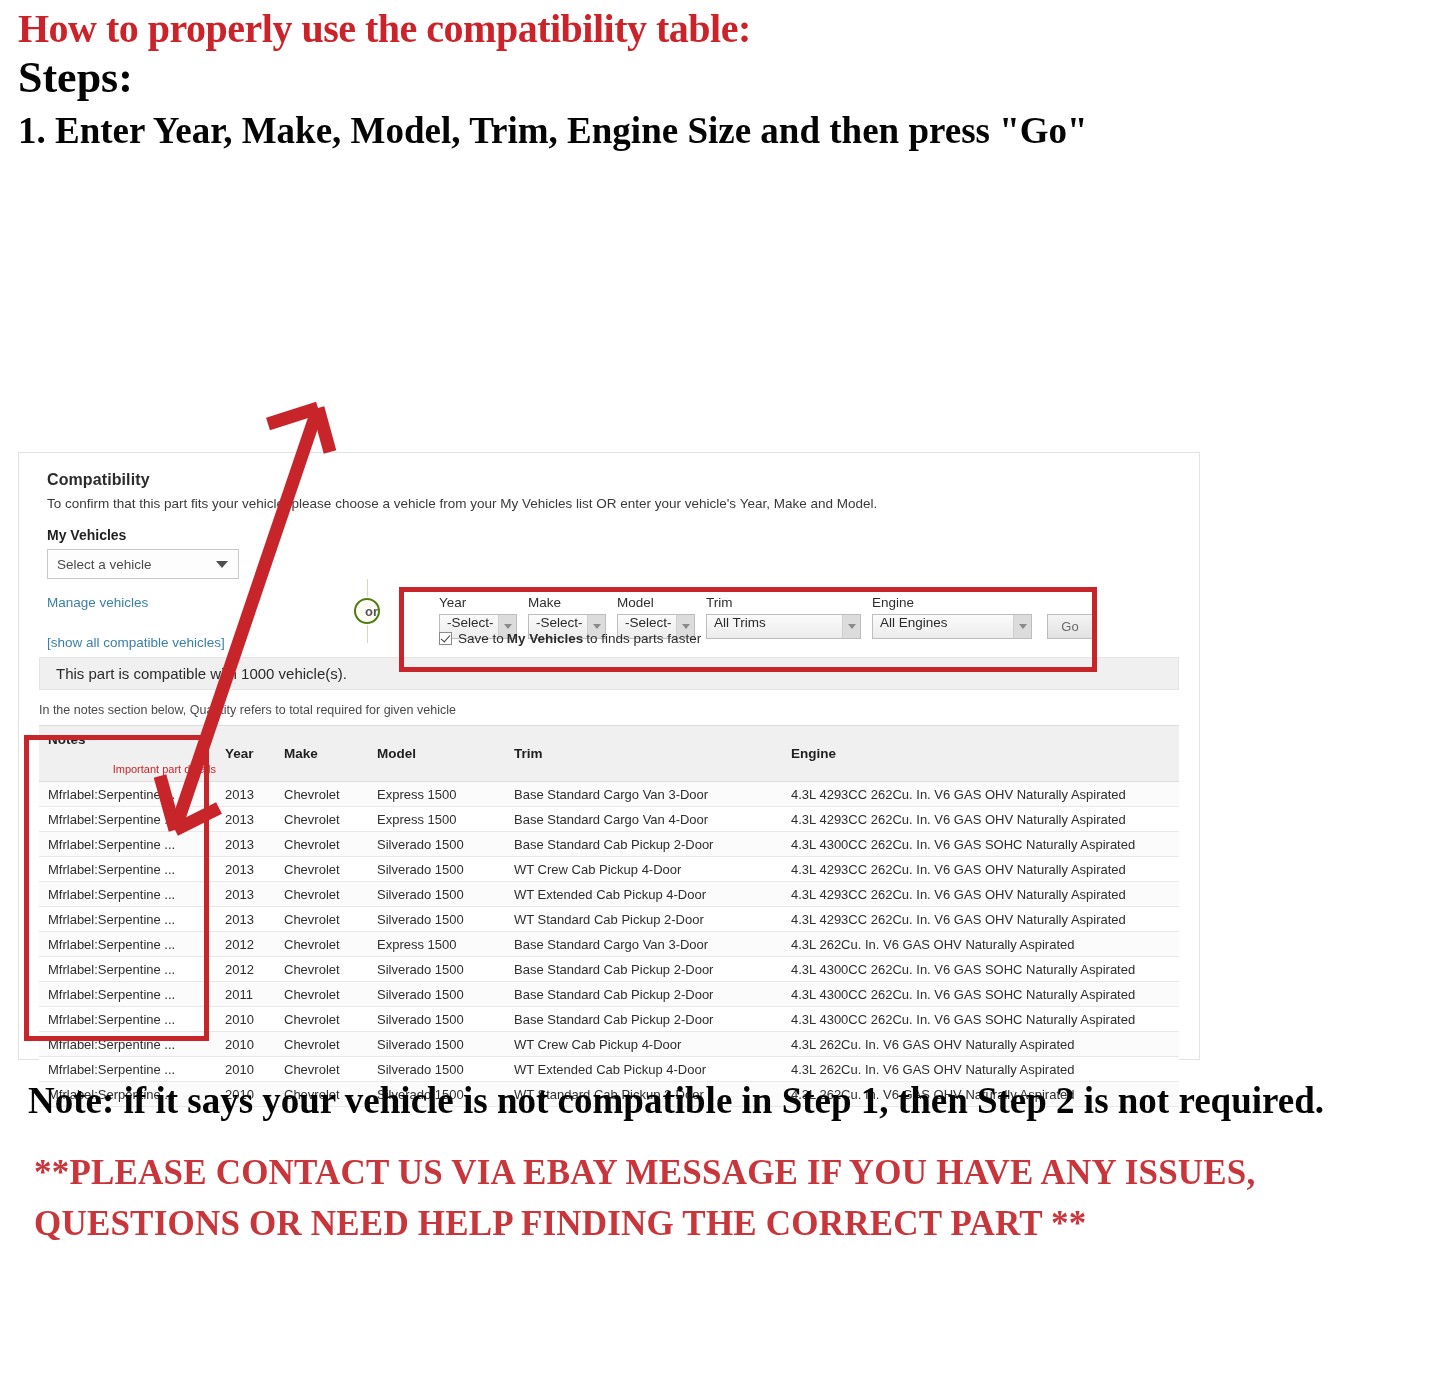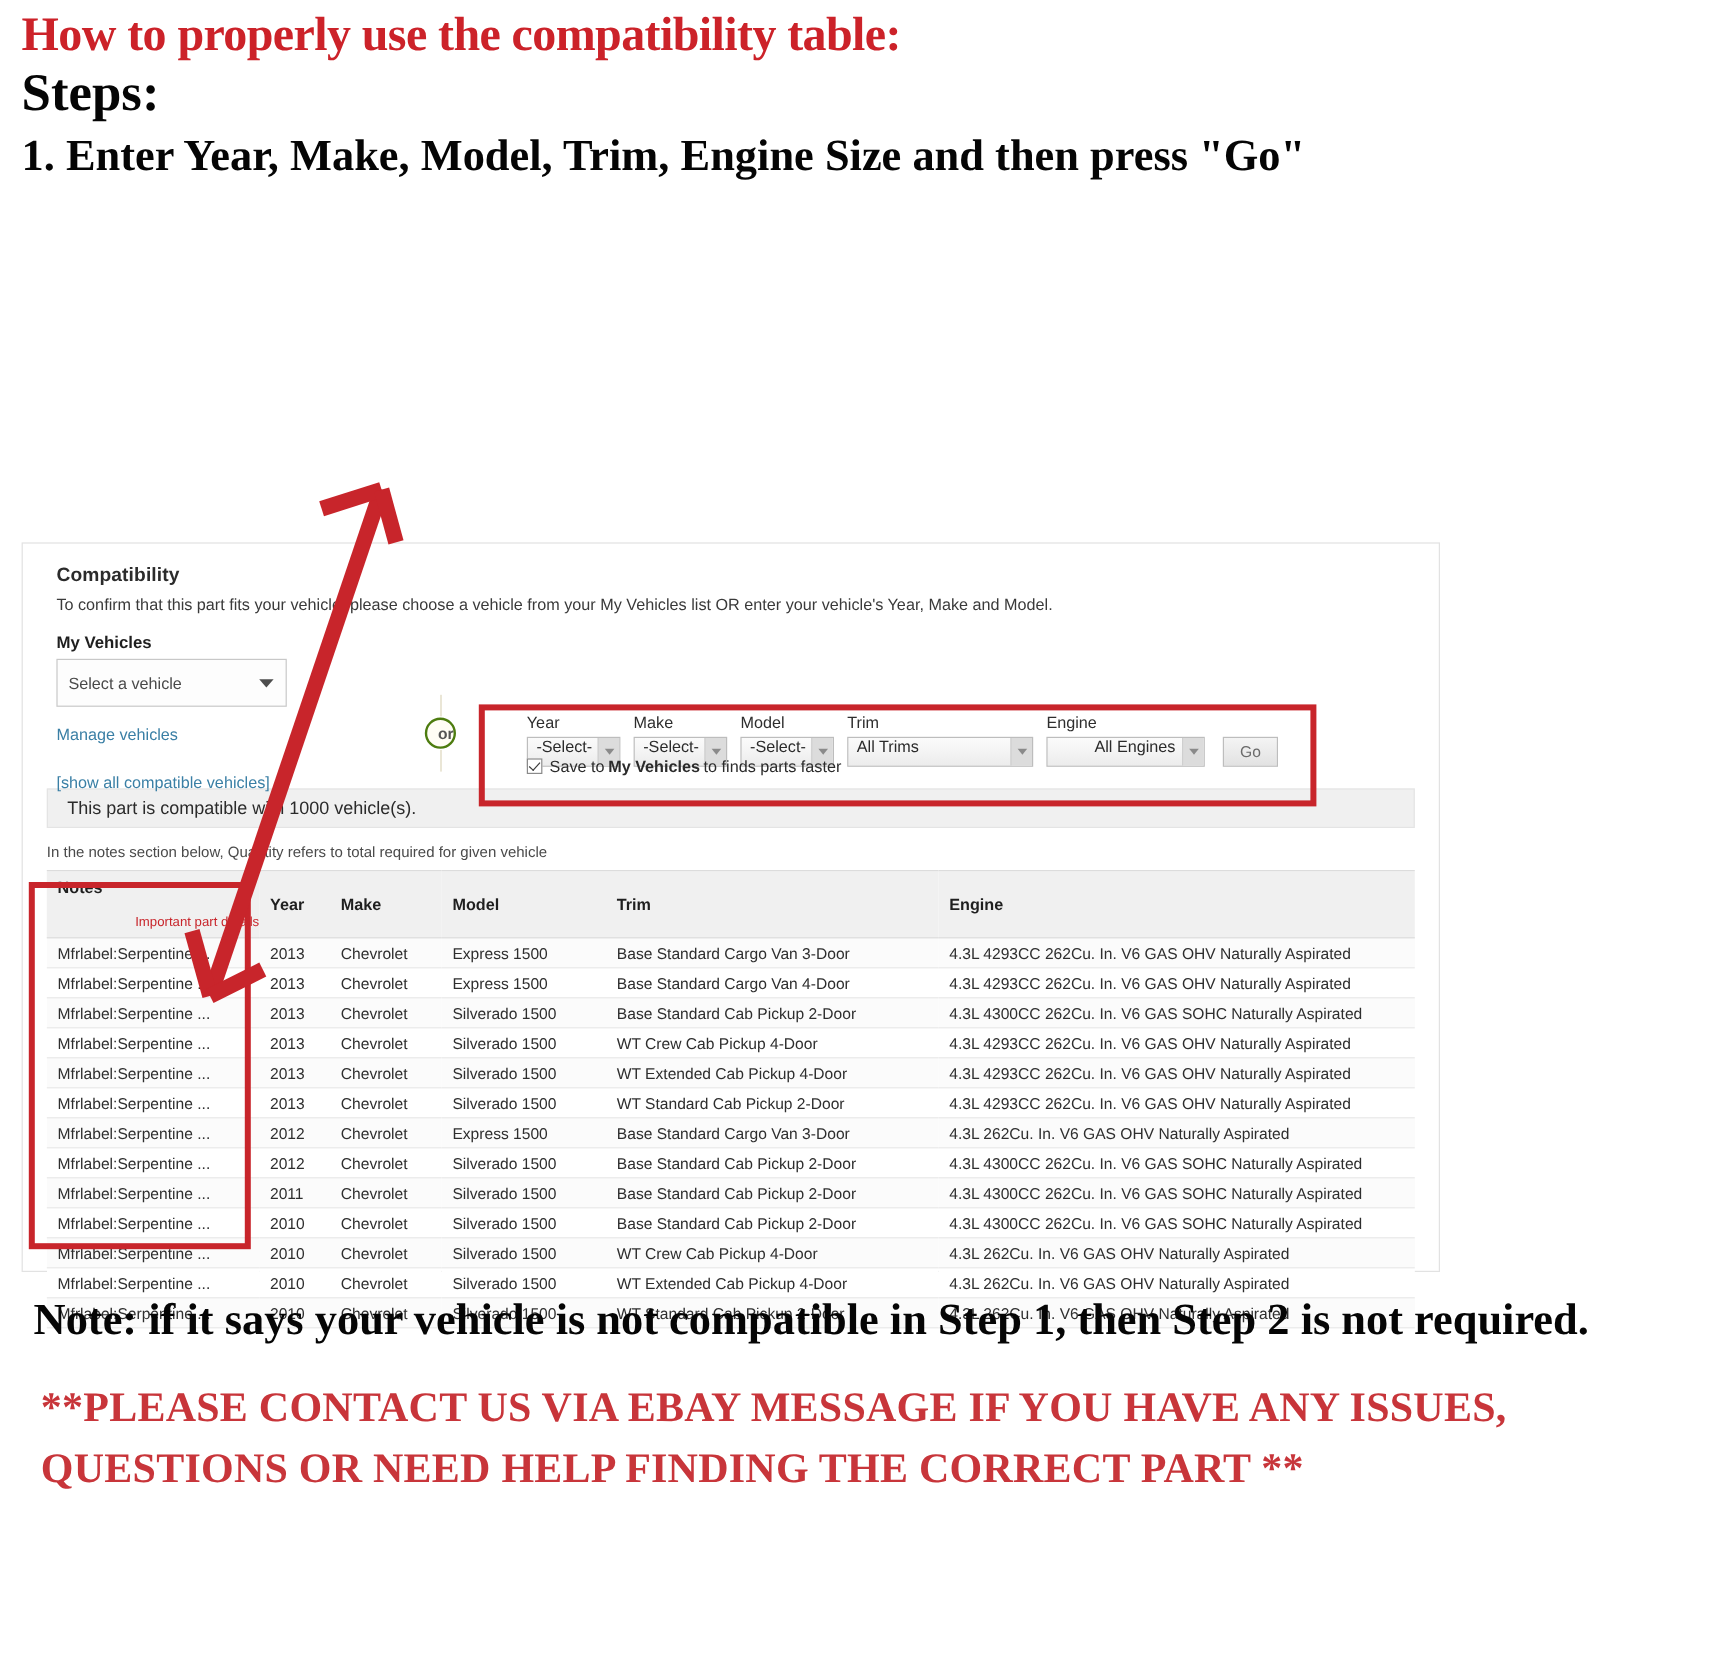--- a/index.html
+++ b/index.html
@@ -86,21 +86,21 @@
     margin-left: 18px;
   }
   .myveh-label {
     font-size: 14px;
     font-weight: bold;
     color: #1f1f1f;
     margin-bottom: 6px;
   }
   .veh-select {
     width: 192px;
-    height: 40px;
+    height: 30px;
     border: 1px solid #c8c8c8;
     background: #fdfdfd;
     font-size: 13.5px;
     color: #4a4a4a;
     display: flex;
     align-items: center;
     padding: 0 4px 0 9px;
     box-sizing: border-box;
     justify-content: space-between;
   }
@@ -185,21 +185,21 @@
     display:block;
     width: 0; height: 0;
     border-left: 4px solid transparent;
     border-right: 4px solid transparent;
     border-top: 5px solid #8a8a8a;
   }
   .w-year  { width: 78px; }
   .w-make  { width: 78px; }
   .w-model { width: 78px; }
   .w-trim  { width: 155px; }
-  .w-engine{ width: 132px; padding-left: 32px; }
+  .w-engine{ width: 160px; }
 
   .go-btn {
     width: 46px; height: 25px;
     border: 1px solid #bdbdbd;
     background: linear-gradient(#f4f4f4, #e2e2e2);
     color: #6a6a6a;
     font-size: 13px;
     display: flex; align-items: center; justify-content: center;
     margin-left: 4px;
     box-sizing: border-box;

